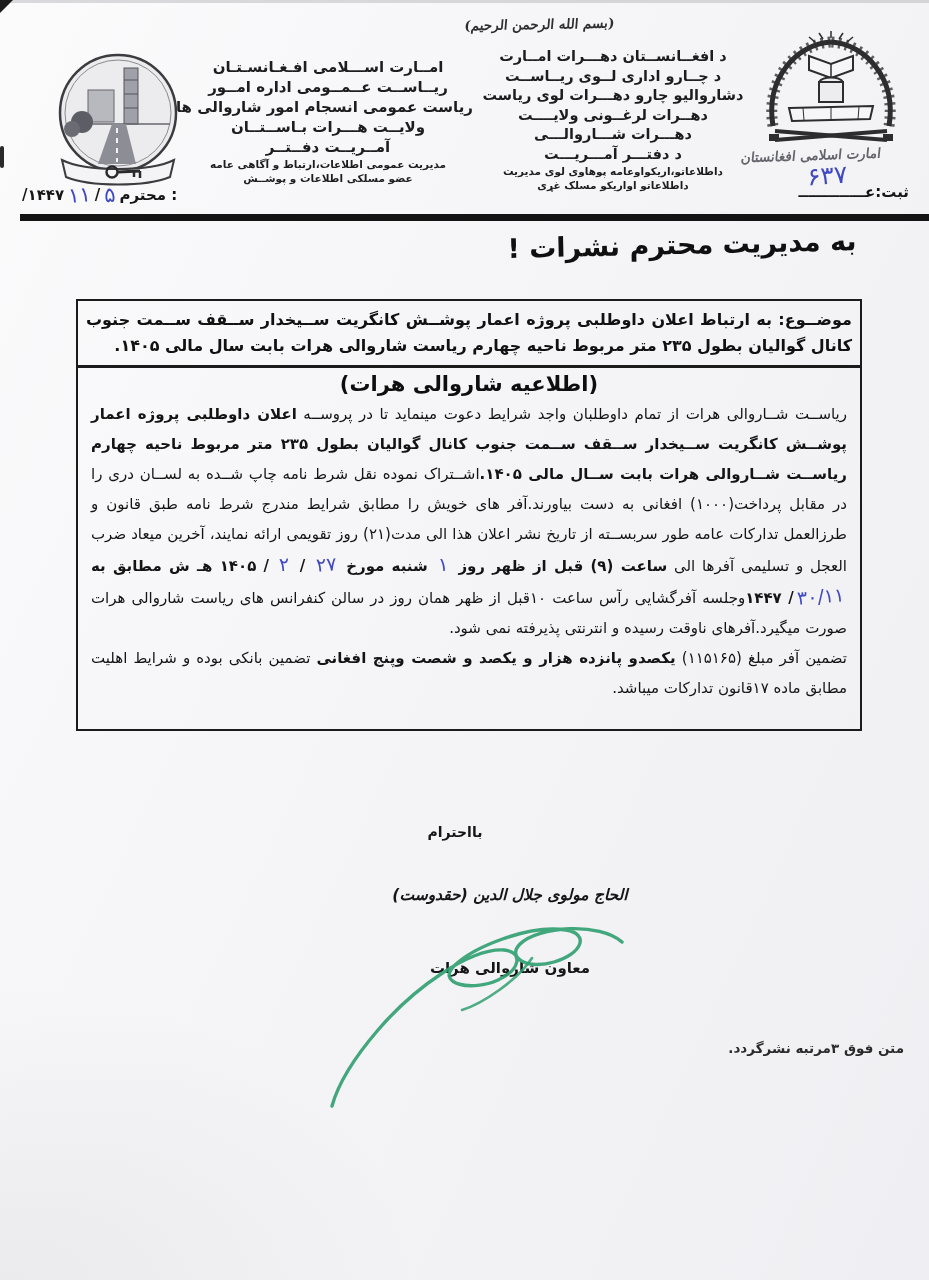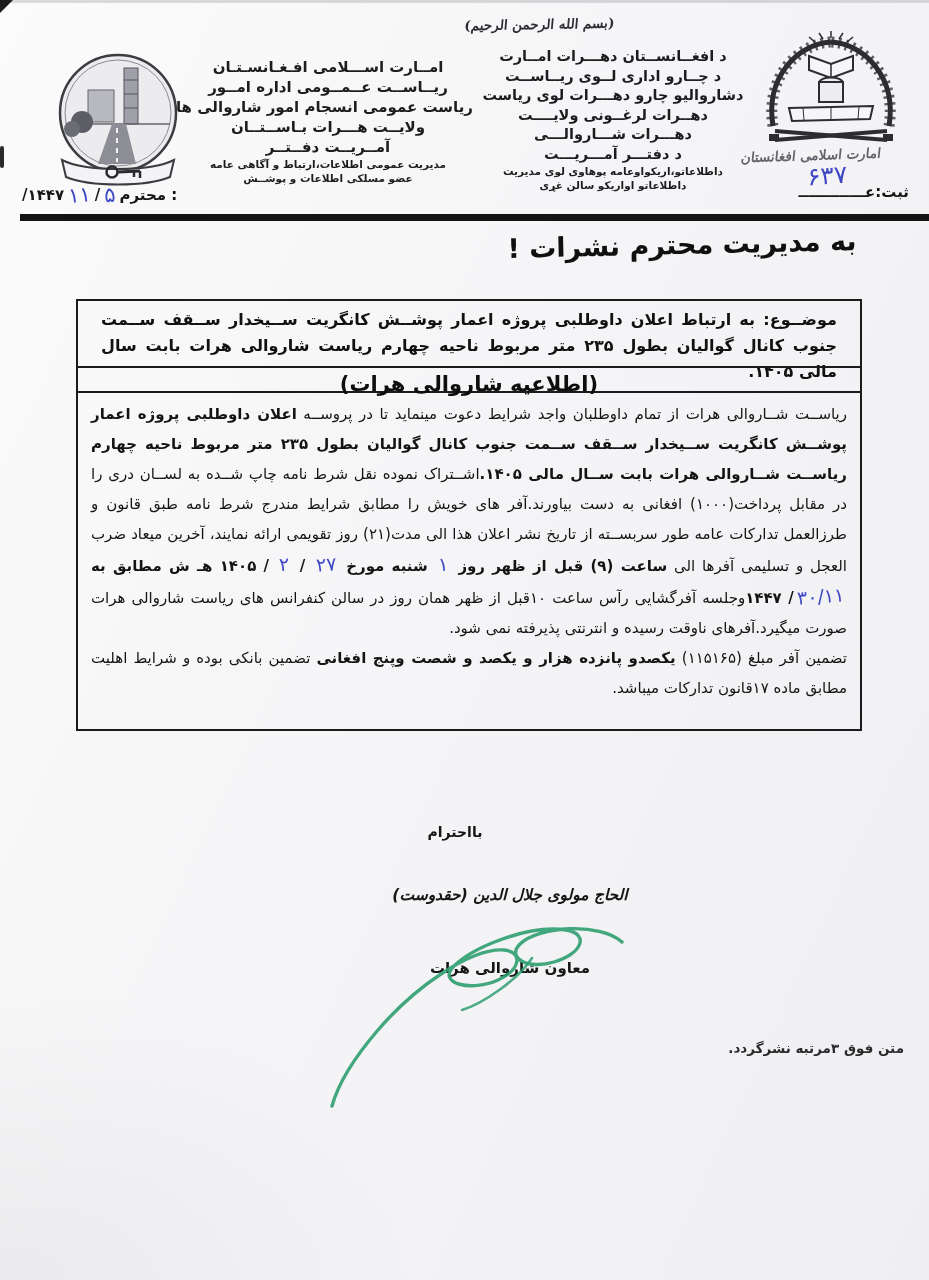--- a/index.html
+++ b/index.html
@@ -35,21 +35,21 @@
     transform:rotate(-4deg);font-weight:normal;letter-spacing:2px;}
   .date{position:absolute;left:22px;top:181px;display:flex;flex-direction:row-reverse;
     align-items:baseline;gap:4px;font-weight:bold;font-size:15px;}
   .hand{color:#4049c4;font-weight:normal;}
   .date .hand{font-size:21px;transform:rotate(-5deg);display:inline-block;position:relative;top:2px;}
   .rule{position:absolute;left:20px;right:0;top:214px;height:7px;background:#141414;}
   .recipient{position:absolute;left:498px;top:229px;width:368px;direction:rtl;text-align:center;
     font-size:27px;font-weight:bold;color:#101010;transform:rotate(-1.3deg);}
   
   .subject-box{position:absolute;left:76px;top:299px;width:786px;box-sizing:border-box;
-    border:2.5px solid #1b1b1b;padding:6px 23px;direction:rtl;
+    border:2.5px solid #1b1b1b;padding:6px 8px;direction:rtl;
     font-size:16px;font-weight:bold;line-height:26px;color:#111;
     text-align:justify;text-align-last:right;}
   .notice-box{position:absolute;left:76px;top:366px;width:786px;height:365px;box-sizing:border-box;
     border:2px solid #1b1b1b;padding:2px 13px 8px;direction:rtl;}
   .notice-title{text-align:center;font-size:21px;font-weight:bold;margin:2px 0 3px;color:#0e0e0e;}
   .notice-p{margin:0;font-size:15px;line-height:30px;color:#141414;
     text-align:justify;text-align-last:right;}
   .notice-p .b{font-weight:bold;}
   .notice-p .hand{font-size:19px;padding:0 3px;display:inline-block;transform:rotate(-4deg);}
   
@@ -127,21 +127,21 @@
   <div class="stamp-script">امارت اسلامی افغانستان</div>
 
   <div class="col col-pashto">
     <div class="ln">د افغــانســتان دهـــرات امــارت</div>
     <div class="ln">د چــارو اداری لــوی ریــاســت</div>
     <div class="ln">دشاروالیو چارو دهـــرات لوی ریاست</div>
     <div class="ln">دهــرات لرغــونی ولایــــت</div>
     <div class="ln">دهـــرات شـــاروالـــی</div>
     <div class="ln">د دفتـــر آمـــریـــت</div>
     <div class="sub">داطلاعاتو،اریکواوعامه پوهاوی لوی مدیریت</div>
-    <div class="sub">داطلاعاتو اواریکو سالن غړی</div>
+    <div class="sub">داطلاعاتو اواریکو مسلک غړی</div>
   </div>
 
   <div class="col col-dari">
     <div class="ln">امــارت اســـلامی افـغـانسـتـان</div>
     <div class="ln">ریــاســت عــمــومی اداره امــور</div>
     <div class="ln">ریاست عمومی انسجام امور شاروالی ها</div>
     <div class="ln">ولایــت هـــرات بـاســتــان</div>
     <div class="ln">آمــریــت دفــتــر</div>
     <div class="sub">مدیریت عمومی اطلاعات،ارتباط و آگاهی عامه</div>
     <div class="sub">عضو مسلکی اطلاعات و پوشــش</div>

